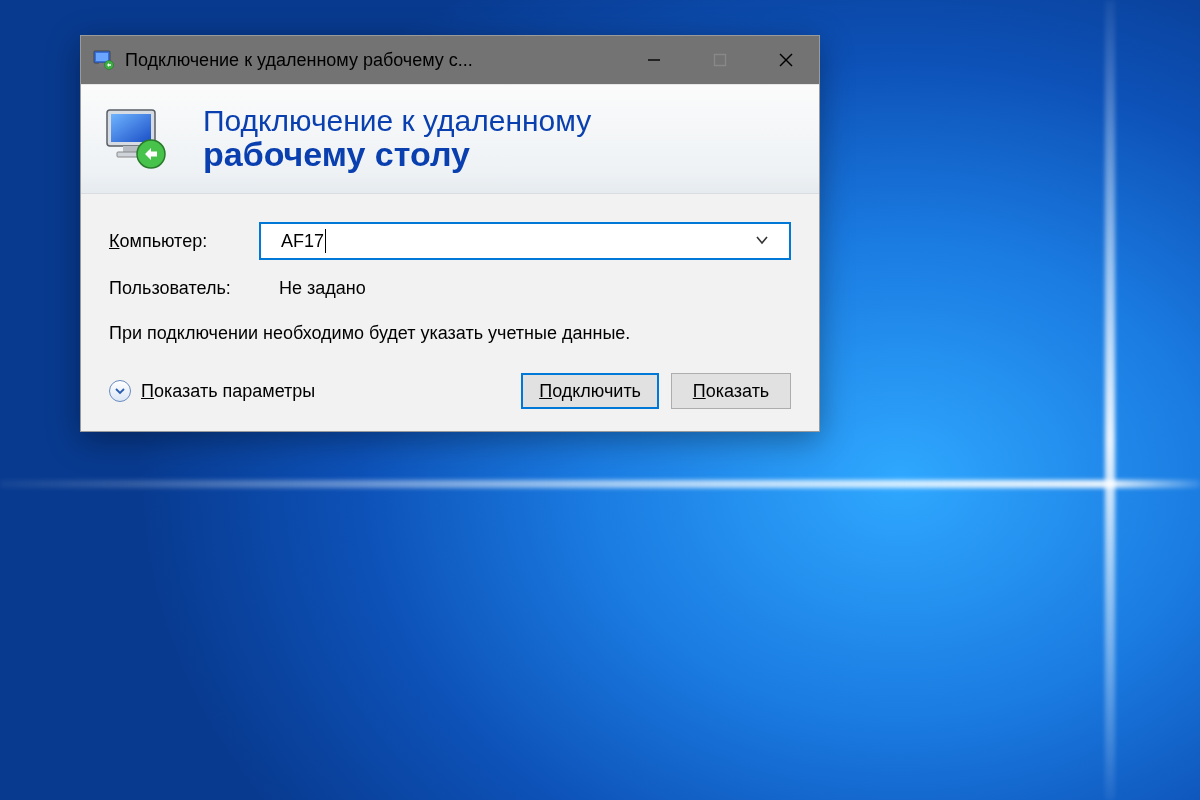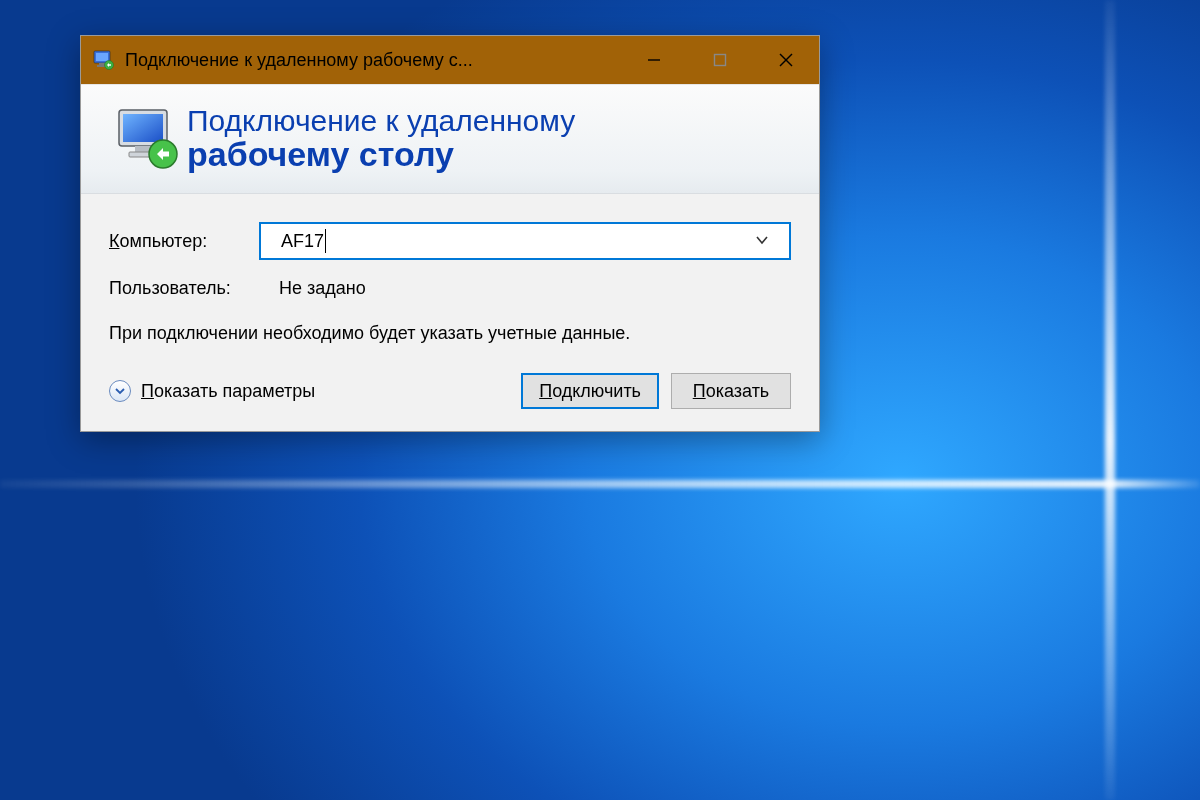--- a/index.html
+++ b/index.html
@@ -17,30 +17,30 @@
     content: ""; position: absolute; left: 0; right: 0; top: 480px; height: 8px;
     background: linear-gradient(90deg, rgba(255,255,255,0.05), rgba(255,255,255,0.7) 60%, rgba(255,255,255,0.9) 92%, rgba(255,255,255,0.1));
     filter: blur(2px);
   }
   .window {
     position: absolute; left: 80px; top: 35px; width: 740px;
     background: #fff; border: 1px solid #9a9a9a;
     box-shadow: 0 8px 30px rgba(0,0,0,0.35);
   }
   .titlebar {
-    height: 48px; display: flex; align-items: center; background: #a16207;
+    height: 48px; display: flex; align-items: center; background: #737373;
   }
   .titlebar-icon { margin-left: 12px; margin-right: 10px; display:flex; align-items:center; }
   .titlebar-text { font-size: 18px; color: #000; white-space: nowrap; overflow: hidden; text-overflow: ellipsis; flex: 0 1 auto; }
   .titlebar-spacer { flex: 1; }
   .win-controls { display:flex; }
   .win-btn { width: 66px; height: 48px; display:flex; align-items:center; justify-content:center; }
   .win-btn svg { display:block; }
   .header {
-    height: 110px; display:flex; align-items:center; padding: 0 32px; gap: 4px;
+    height: 110px; display:flex; align-items:center; padding: 0 20px; gap: 32px;
     background: linear-gradient(#fbfbfb, #eef2f5 80%, #e6ebef);
     border-top: 1px solid #e6e6e6; border-bottom: 1px solid #d9dde1;
   }
   .header-text { display:flex; flex-direction:column; line-height:1.05; }
   .header-line1 { font-size: 30px; color: #0a3fb0; font-weight: 400; }
   .header-line2 { font-size: 34px; color: #0a3fb0; font-weight: 700; }
   .body {
     background: #f2f2f2; padding: 28px 28px 22px 28px; font-size: 18px; color: #000;
   }
   .row { display:flex; align-items:center; margin-bottom: 18px; }

